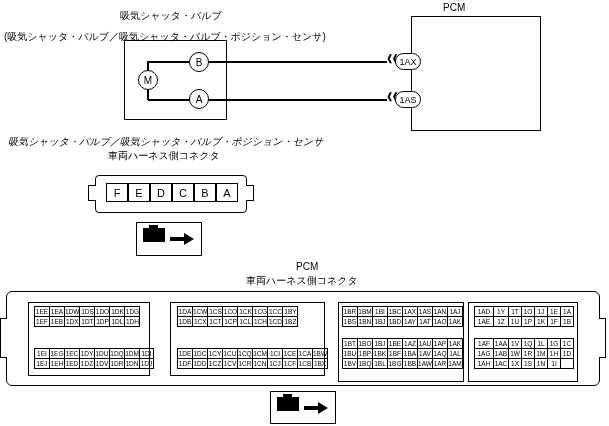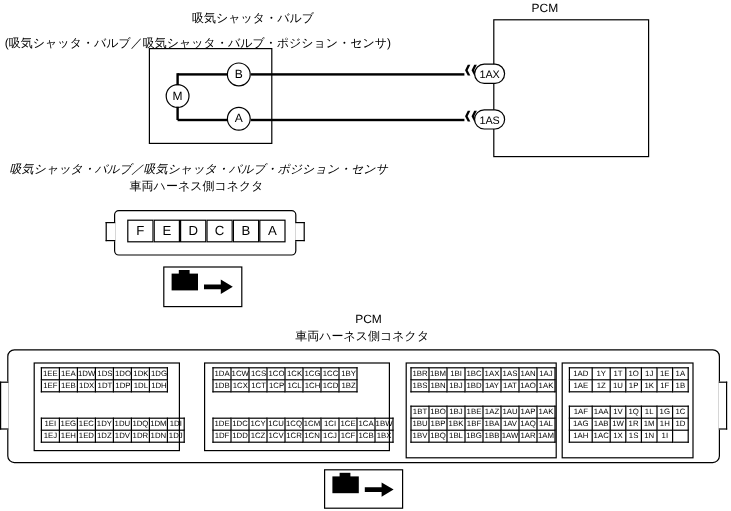--- a/index.html
+++ b/index.html
@@ -63,21 +63,21 @@
 
   .outerframe{border:1.5px solid #000;border-radius:6px;box-sizing:border-box;background:#fff;}
   .innerframe{border:1.2px solid #000;box-sizing:border-box;background:#fff;}
 
   
   .plugbox{border:1.2px solid #000;box-sizing:border-box;background:#fff;}
 </style>
 </head>
 <body>
 
-<div class="abs lbl" style="left:120px;top:10px;margin-left:40px;">吸気シャッタ・バルブ</div>
+<div class="abs lbl" style="left:120px;top:10px;">吸気シャッタ・バルブ</div>
 <div class="abs lbl" style="left:4px;top:31px;">(吸気シャッタ・バルブ／吸気シャッタ・バルブ・ポジション・センサ)</div>
 
 <div class="abs lbl" style="left:443px;top:2px;">PCM</div>
 <div class="abs box" style="left:411px;top:16px;width:130px;height:115px;"></div>
 
 <div class="abs box" style="left:124px;top:40px;width:103px;height:80px;"></div>
 
 <div class="abs circ" style="left:138px;top:70px;width:20px;height:20px;">M</div>
 
 <div class="line hline" style="left:148px;top:61px;width:50px;"></div>

